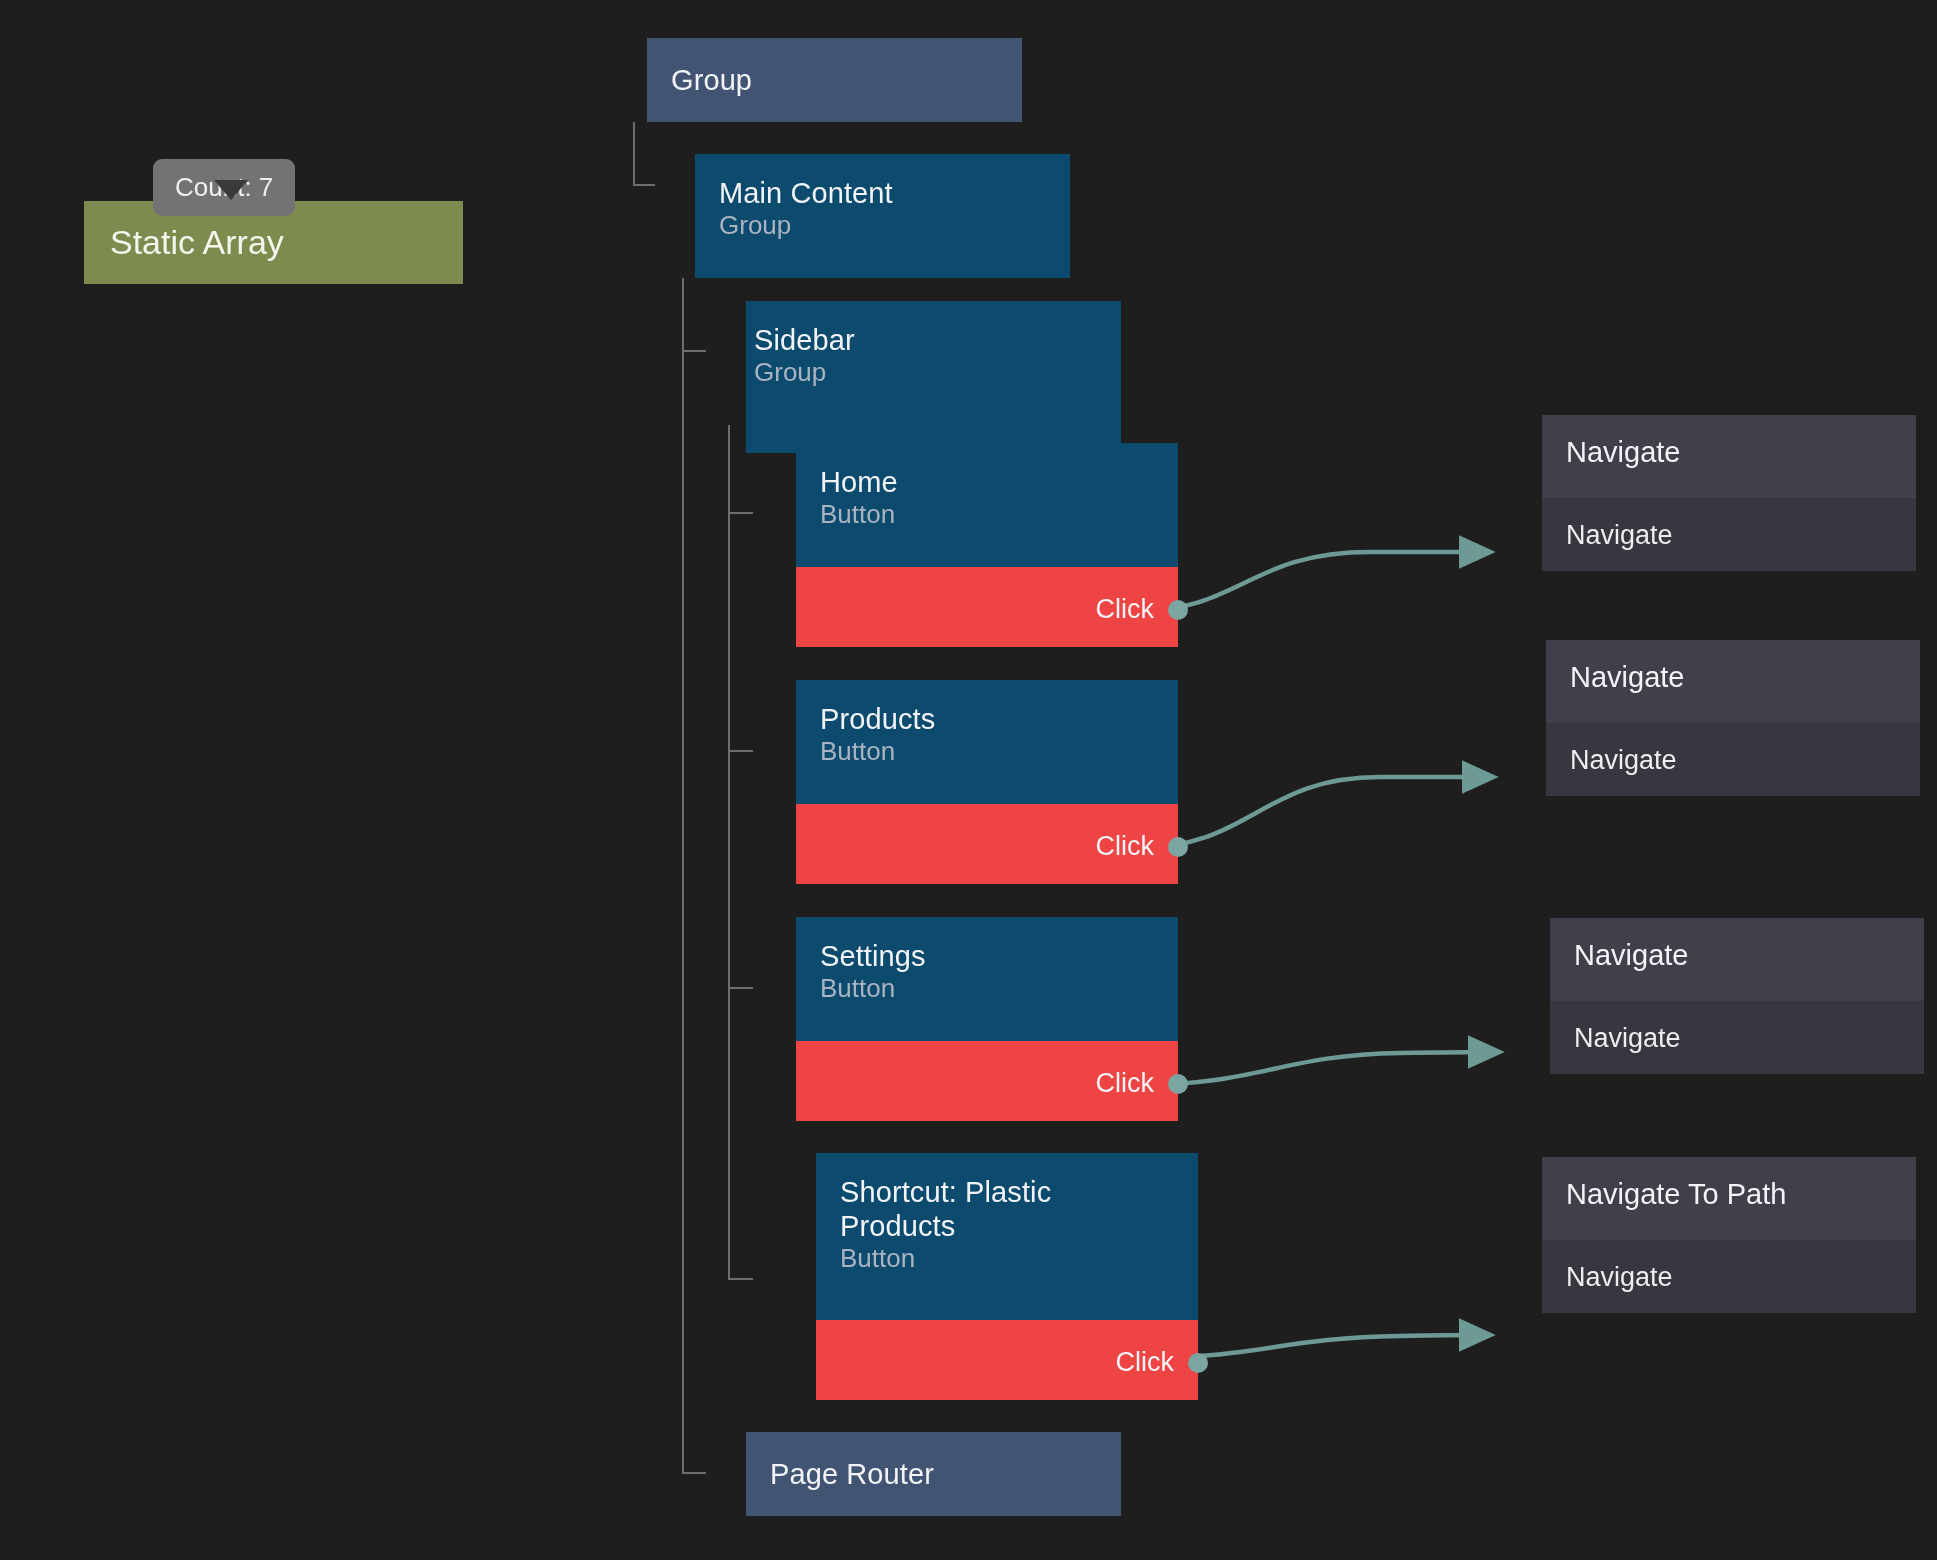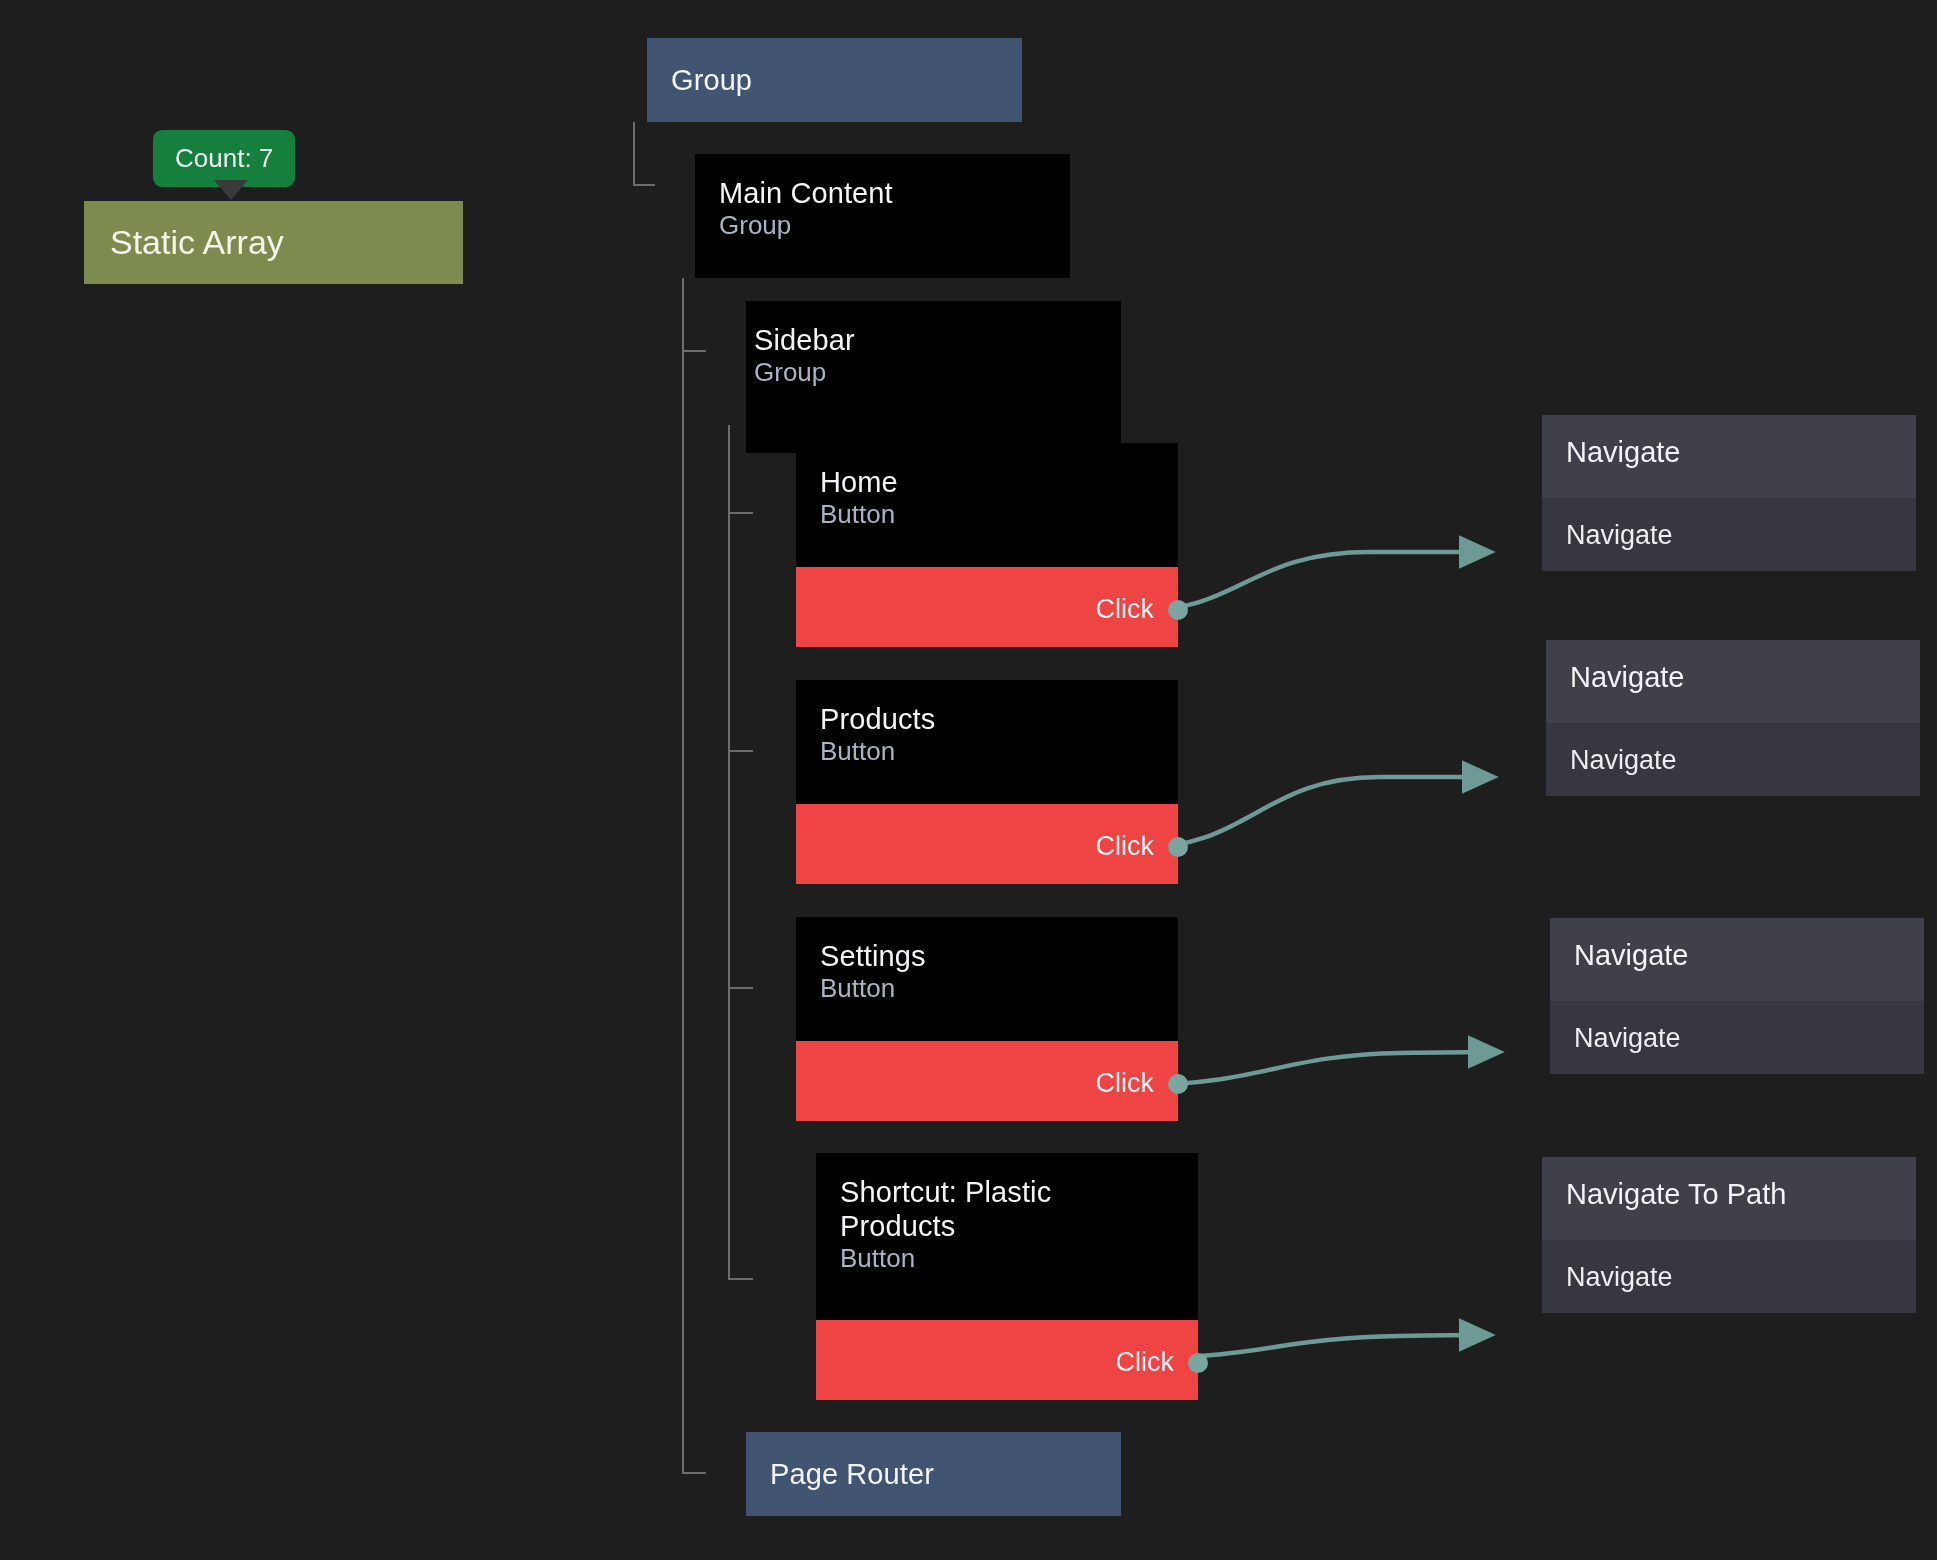--- a/index.html
+++ b/index.html
@@ -42,21 +42,21 @@
   
   .node {
     position: absolute;
     z-index: 3;
     box-sizing: border-box;
     margin-left: 40px;
   }
 
   
   .node-blue .node-head {
-    background: #000000;
+    background: #0c4a6e;
     box-sizing: border-box;
   }
   .node-blue .node-body {
     background: #ef4444;
     box-sizing: border-box;
   }
 
   .node-title {
     color: #f2f4f7;
     font-size: 29px;
@@ -140,27 +140,28 @@
     padding-left: 26px;
     box-sizing: border-box;
   }
   .node-green .green-title {
     color: #f4f6ee;
     font-size: 34px;
   }
 
   .tooltip {
     position: absolute;
-    background: #15803d;
+    background: #737373;
     border-radius: 9px;
     color: #f0f0f0;
     font-size: 26px;
     padding: 13px 22px;
     white-space: nowrap;
     z-index: 6;
+    margin-top: 29px;
   }
   .tooltip-arrow {
     position: absolute;
     width: 0; height: 0;
     border-left: 17px solid transparent;
     border-right: 17px solid transparent;
     border-top: 20px solid #3a3a3a;
     z-index: 6;
   }
 </style>

